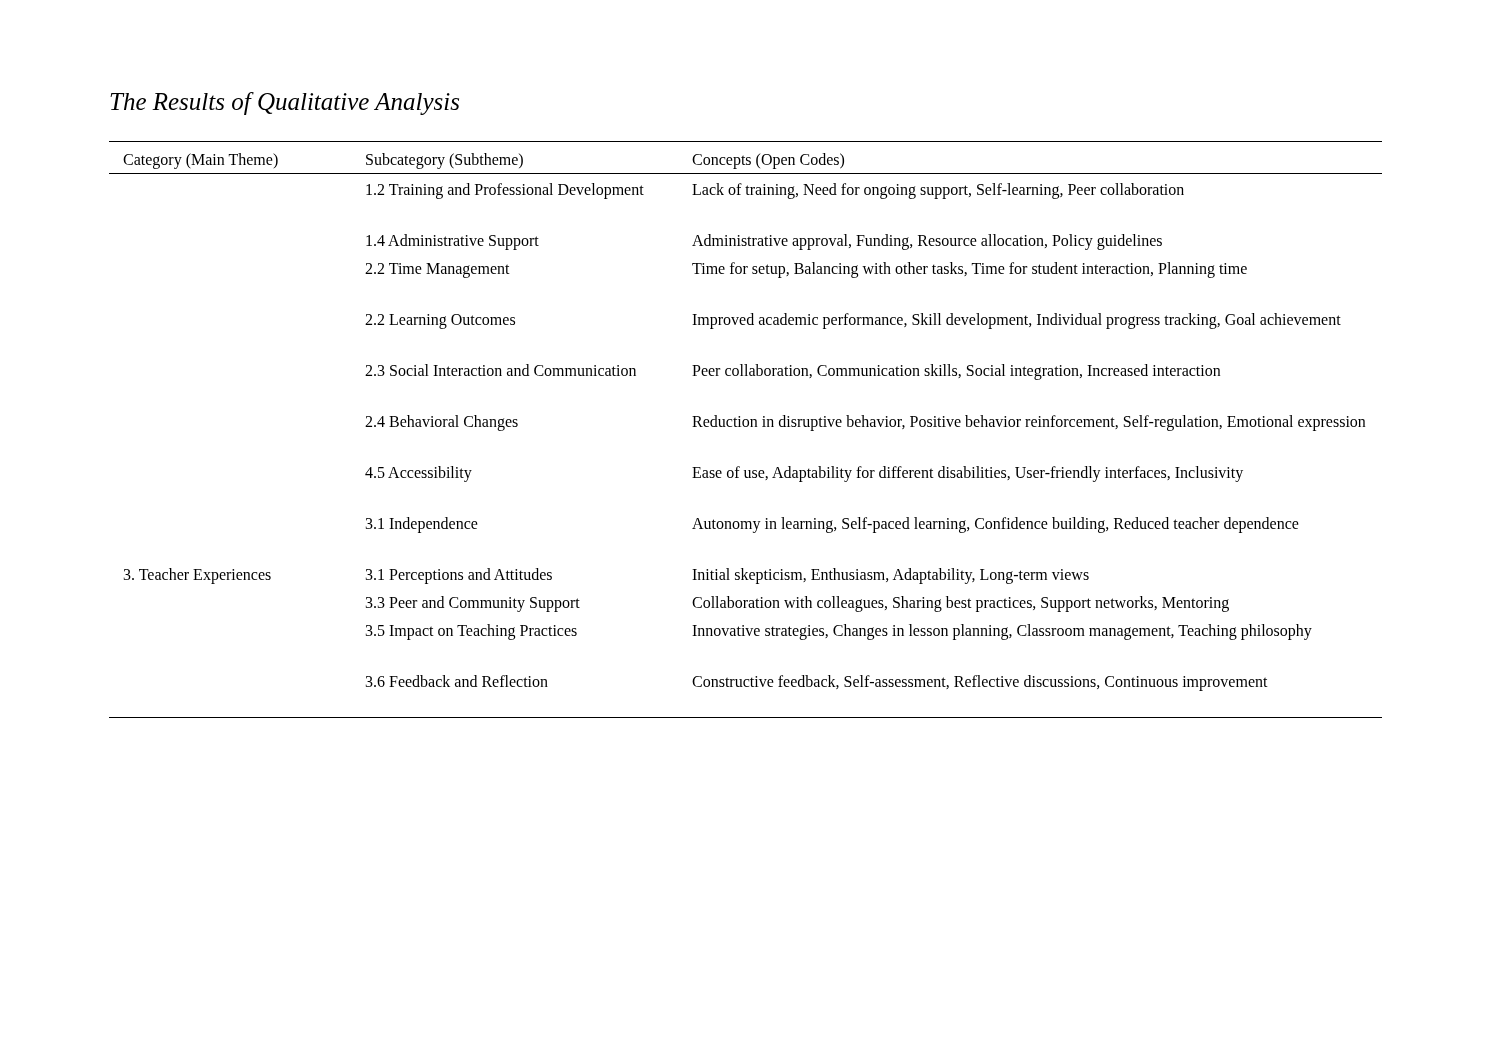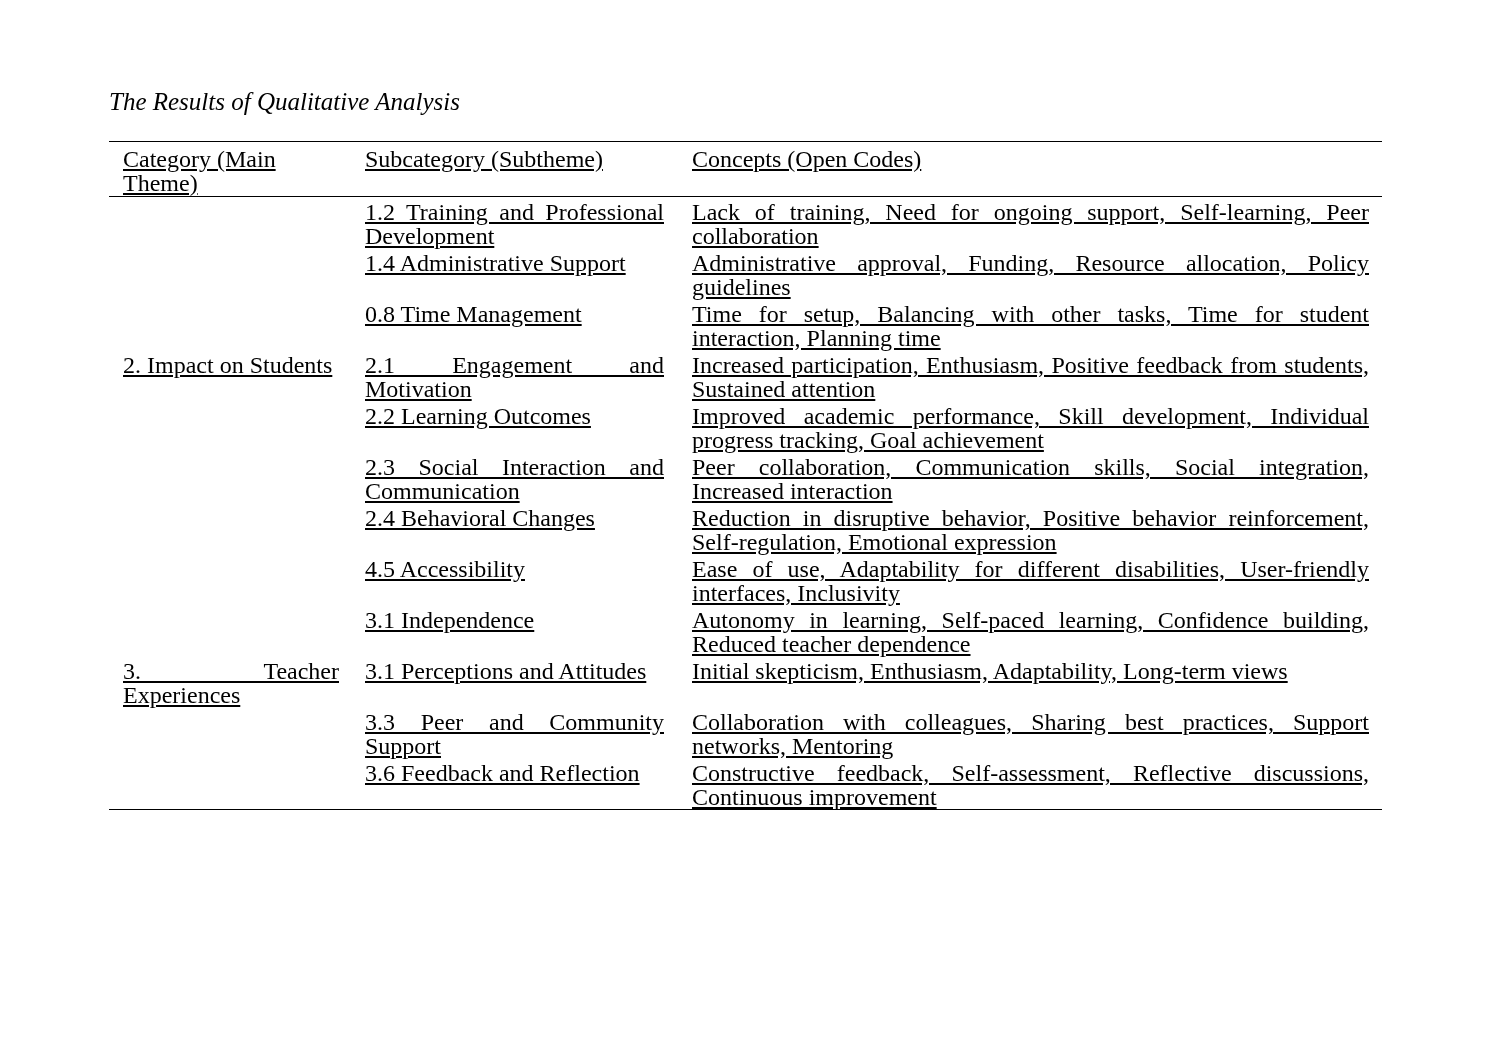--- a/index.html
+++ b/index.html
@@ -25,23 +25,22 @@
     margin: 0;
     font-weight: normal;
   }
   .tbl {
     position: absolute;
     left: 109px;
     top: 141px;
     width: 1273px;
     border-collapse: collapse;
     table-layout: fixed;
-    font-size: 24px;
+    font-size: 16px;
     line-height: 23.5px;
-    text-decoration: underline;
   }
   .tbl thead tr {
     border-top: 1.3px solid #000;
     border-bottom: 1.3px solid #000;
   }
   .tbl tbody tr.last {
     border-bottom: 1.3px solid #000;
   }
   .tbl th {
     font-weight: normal;
@@ -96,27 +95,22 @@
       <td class="pad2">1.2 Training and Professional Development</td>
       <td class="pad3">Lack of training, Need for ongoing support, Self-learning, Peer collaboration</td>
     </tr>
     <tr class="one">
       <td class="pad1"></td>
       <td class="pad2">1.4 Administrative Support</td>
       <td class="pad3">Administrative approval, Funding, Resource allocation, Policy guidelines</td>
     </tr>
     <tr class="two">
       <td class="pad1"></td>
-      <td class="pad2">0.8 Time Management</td>
+      <td class="pad2">2.2 Time Management</td>
       <td class="pad3">Time for setup, Balancing with other tasks, Time for student interaction, Planning time</td>
-    </tr>
-    <tr class="two">
-      <td class="pad1">2. Impact on Students</td>
-      <td class="pad2">2.1 Engagement and Motivation</td>
-      <td class="pad3">Increased participation, Enthusiasm, Positive feedback from students, Sustained attention</td>
     </tr>
     <tr class="two">
       <td class="pad1"></td>
       <td class="pad2">2.2 Learning Outcomes</td>
       <td class="pad3">Improved academic performance, Skill development, Individual progress tracking, Goal achievement</td>
     </tr>
     <tr class="two">
       <td class="pad1"></td>
       <td class="pad2">2.3 Social Interaction and Communication</td>
       <td class="pad3">Peer collaboration, Communication skills, Social integration, Increased interaction</td>
@@ -139,19 +133,24 @@
     <tr class="one">
       <td class="pad1">3. Teacher Experiences</td>
       <td class="pad2">3.1 Perceptions and Attitudes</td>
       <td class="pad3">Initial skepticism, Enthusiasm, Adaptability, Long-term views</td>
     </tr>
     <tr class="one">
       <td class="pad1"></td>
       <td class="pad2">3.3 Peer and Community Support</td>
       <td class="pad3">Collaboration with colleagues, Sharing best practices, Support networks, Mentoring</td>
     </tr>
+    <tr class="two">
+      <td class="pad1"></td>
+      <td class="pad2">3.5 Impact on Teaching Practices</td>
+      <td class="pad3">Innovative strategies, Changes in lesson planning, Classroom management, Teaching philosophy</td>
+    </tr>
     <tr class="two last">
       <td class="pad1"></td>
       <td class="pad2">3.6 Feedback and Reflection</td>
       <td class="pad3">Constructive feedback, Self-assessment, Reflective discussions, Continuous improvement</td>
     </tr>
   </tbody>
 </table>
 
 </body></html>

